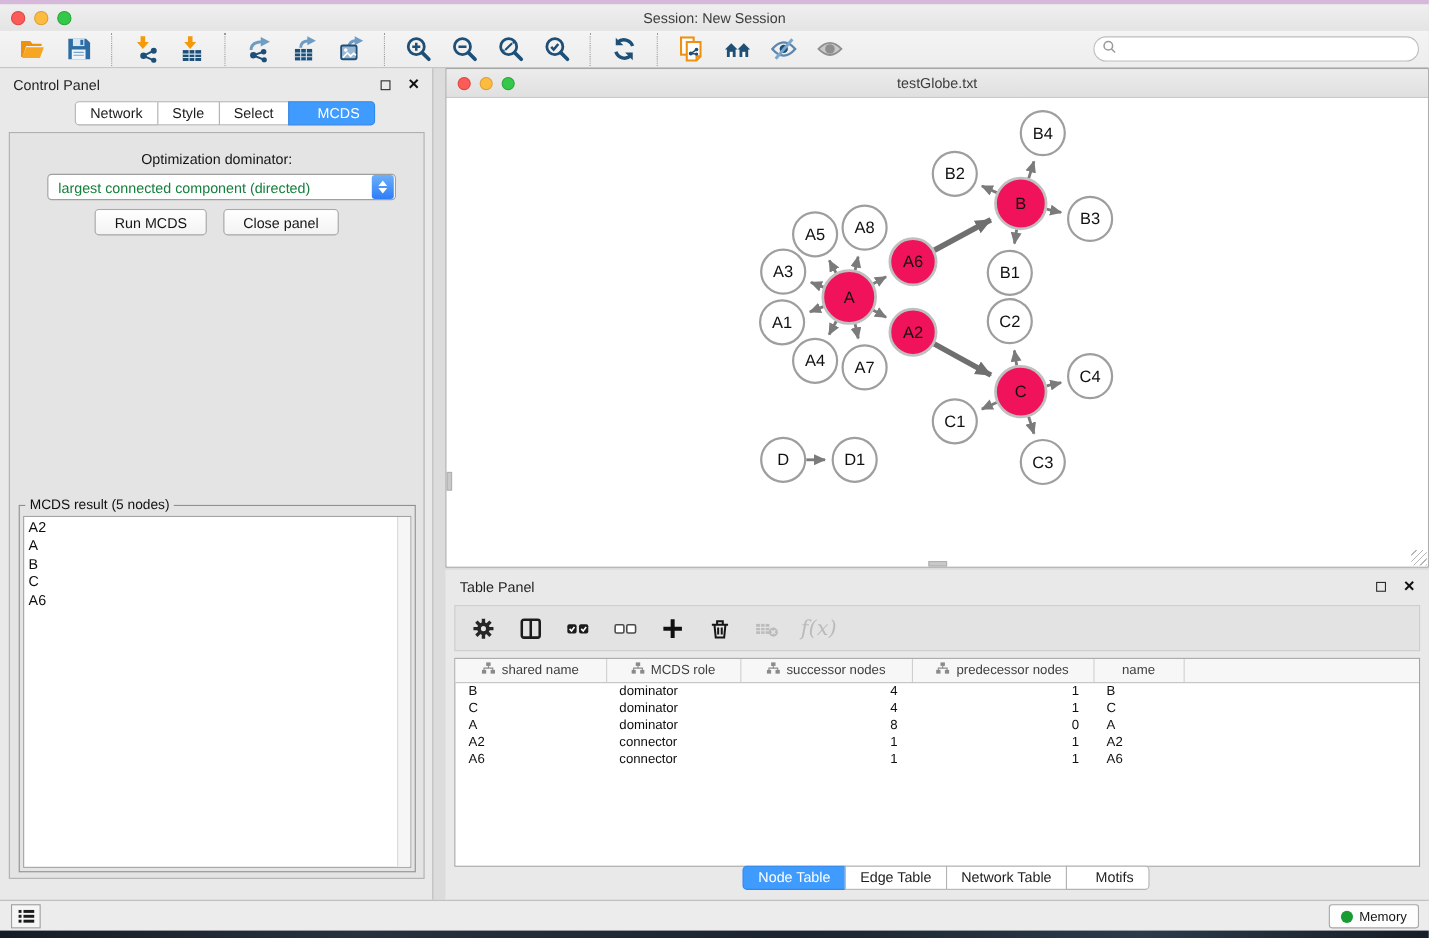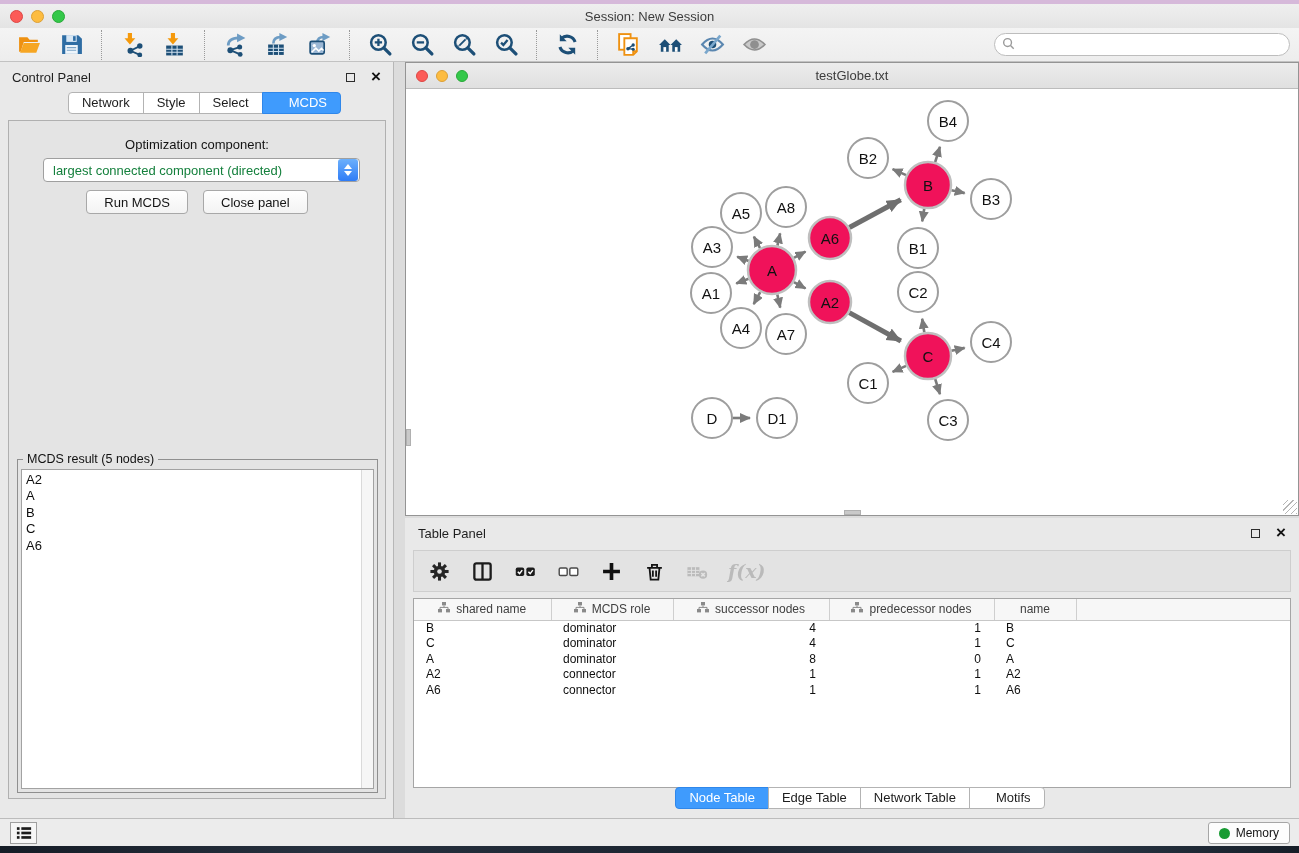--- a/index.html
+++ b/index.html
@@ -289,21 +289,21 @@
       <span class="close-x">×</span>
     </div>
     <div class="seg-tabs" id="cp-tabs">
         <div class="seg-tab">Network</div>
         <div class="seg-tab">Style</div>
         <div class="seg-tab">Select</div>
         <div class="seg-tab selected">MCDS</div>
       </div>
 
     <div class="cp-pane">
-      <div class="opt-label">Optimization component:</div>
+      <div class="opt-label">Optimization dominator:</div>
       <div class="selectbox">
         <span class="val">largest connected component (directed)</span>
         <span class="stepper">
             <span class="up"></span>
             <span class="dn"></span>
           </span>
       </div>
       <div class="btn-row">
         <button class="mac-btn">Run MCDS</button>
         <button class="mac-btn">Close panel</button>
@@ -510,21 +510,21 @@
         <span class="tp-btn disabled">
           <svg viewBox="0 0 24 24">
             <g fill="#9b9b9b">
               <rect x="1.5" y="7.5" width="12.5" height="9.5"></rect>
             </g>
             <path stroke="#e3e3e3" d="M1.5 10.8h12.5M1.5 14h12.5M5.7 7.5v9.5M9.9 7.5v9.5"></path>
             <circle cx="17.8" cy="15.3" r="4.3" fill="#9b9b9b"></circle>
             <path stroke="#e3e3e3" stroke-width="1.6" d="M16 13.5l3.6 3.6M19.6 13.5L16 17.1"></path>
           </svg>
         </span>
-        <span class="tp-btn disabled" style="width: auto; font-weight: bold;">
+        <span class="tp-btn disabled" style="width: auto;">
           <span class="fx-label">f(x)</span>
         </span>
       </div>
     <div class="tp-table">
       <table class="nodes">
         <colgroup>
           <col style="width:137px">
             <col style="width:122px">
             <col style="width:156px">
           <col style="width:165px">

